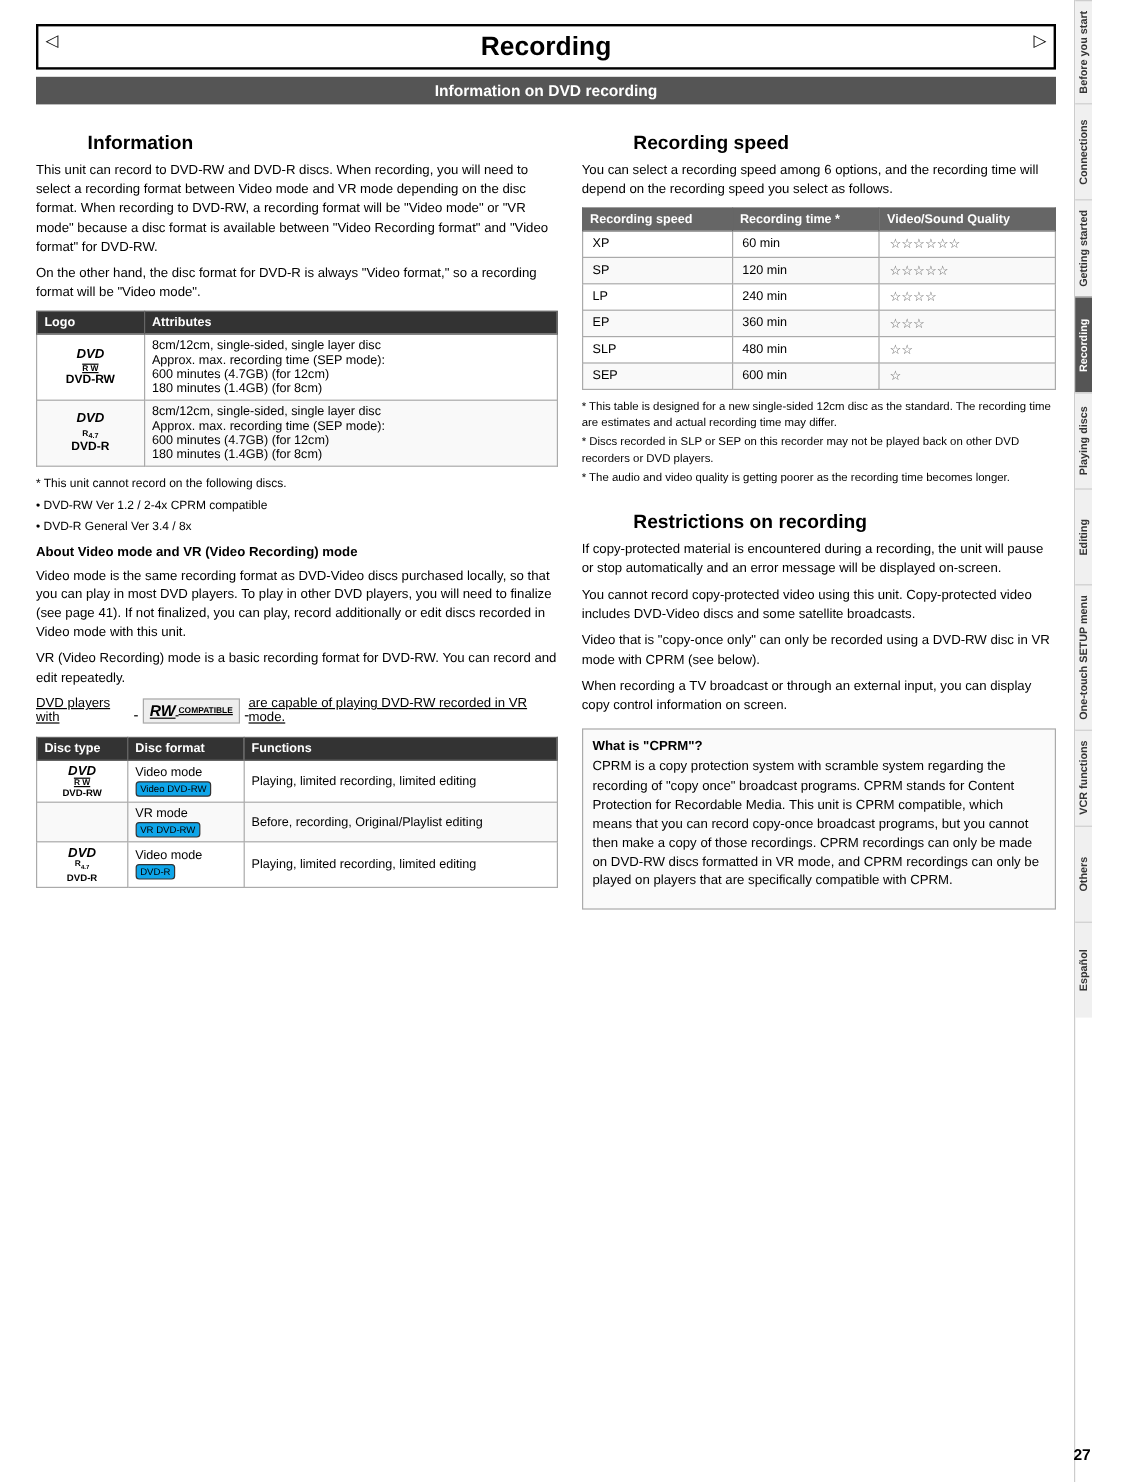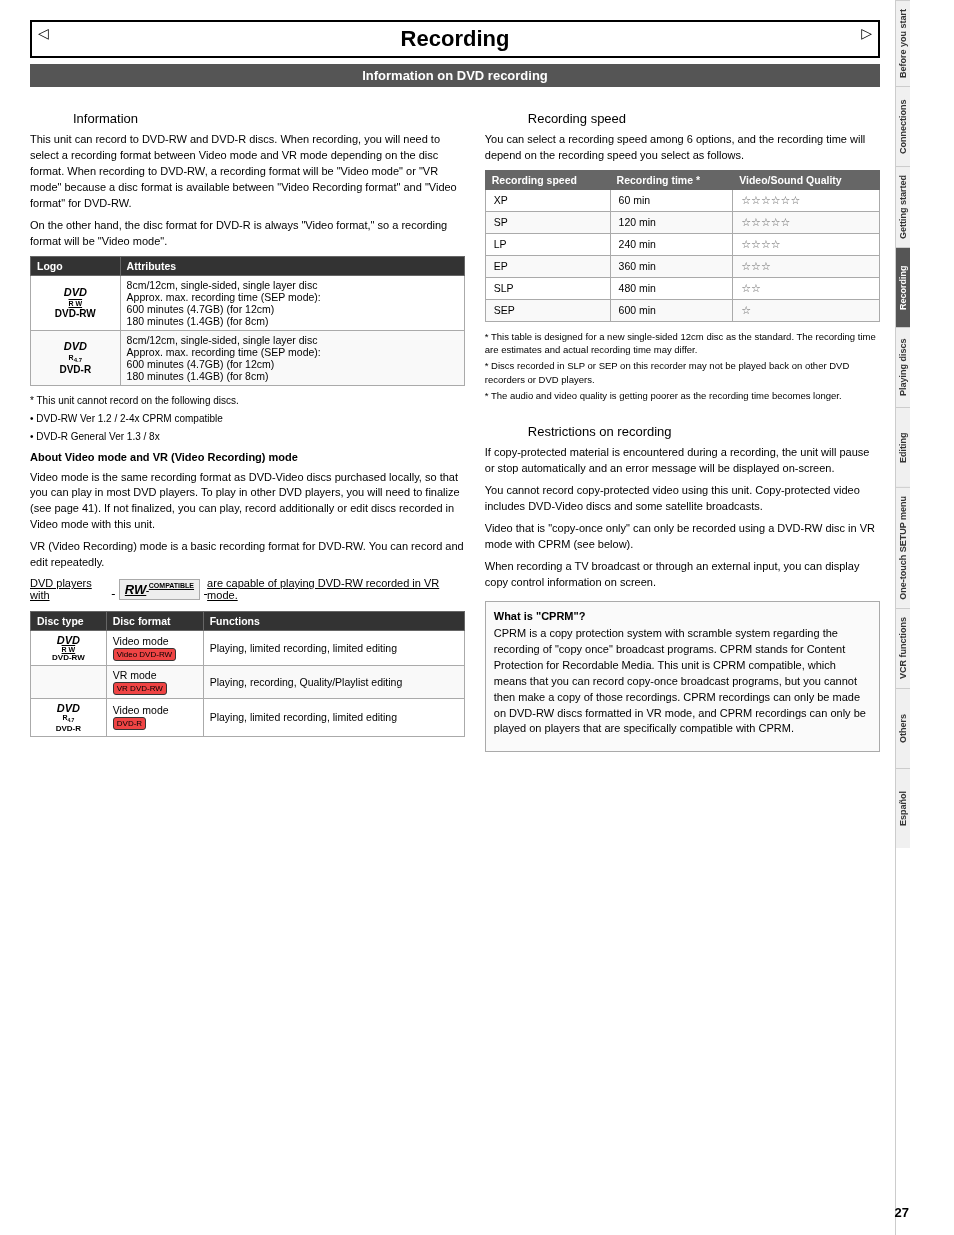--- a/index.html
+++ b/index.html
@@ -97,22 +97,22 @@
     .col-left {
       flex: 1.1;
     }
 
     .col-right {
       flex: 1;
     }
 
     
     .sub-heading {
-      font-size: 13px;
-      font-weight: normal;
+      font-size: 16px;
+      font-weight: bold;
       margin-bottom: 6px;
       padding-left: 43px;
     }
 
     p {
       margin-bottom: 6px;
       line-height: 1.45;
     }
 
     
@@ -224,21 +224,21 @@
       font-style: italic;
     }
 
     .format-badge {
       display: inline-block;
       border: 1px solid #333;
       border-radius: 3px;
       padding: 1px 3px;
       font-size: 8px;
       margin-top: 1px;
-      background: #ef4444;
+      background: #0ea5e9;
       text-align: center;
     }
 
     .page-number {
       position: absolute;
       bottom: 15px;
       right: 45px;
       font-size: 13px;
       font-weight: bold;
     }
@@ -251,20 +251,21 @@
 
     .dvd-rw-img-container {
       display: flex;
       align-items: center;
       margin: 6px 0;
       text-decoration: underline;
     }
 
     .inline-rw {
       display: inline-flex;
+      align-items: center;
       border: 1px solid #aaa;
       padding: 2px 5px;
       margin: 0 4px;
       font-size: 9px;
       font-weight: bold;
       background: #eee;
     }
   </style>
 </head>
 <body>
@@ -309,21 +310,21 @@
                 <span style="font-size:7px; font-weight:bold;">R<sub style="font-size:6px;">4.7</sub></span>
                 <span class="dvd-label">DVD-R</span>
               </td>
               <td>8cm/12cm, single-sided, single layer disc<br>Approx. max. recording time (SEP mode):<br>600 minutes (4.7GB) (for 12cm)<br>180 minutes (1.4GB) (for 8cm)</td>
             </tr>
           </tbody>
         </table>
 
         <p class="note-text">* This unit cannot record on the following discs.</p>
         <p class="note-text">• DVD-RW Ver 1.2 / 2-4x CPRM compatible</p>
-        <p class="note-text">• DVD-R General Ver 1.3 / 8x</p>
+        <p class="note-text">• DVD-R General Ver 3.4 / 8x</p>
 
         <p class="about-heading">About Video mode and VR (Video Recording) mode</p>
         <p>Video mode is the same recording format as DVD-Video discs purchased locally, so that you can play in most DVD players. To play in other DVD players, you will need to finalize (see page 41). If not finalized, you can play, record additionally or edit discs recorded in Video mode with this unit.</p>
         <p>VR (Video Recording) mode is a basic recording format for DVD-RW. You can record and edit repeatedly.</p>
 
         <div class="dvd-rw-img-container">
           <span>DVD players with</span>&nbsp;
           <span class="inline-rw">
             <strong style="font-size:13px; font-style:italic;">RW</strong>&nbsp;<span style="font-size:7px;">COMPATIBLE</span>
           </span>&nbsp;
@@ -352,21 +353,21 @@
                 <span class="format-badge">Video DVD-RW</span>
               </td>
               <td>Playing, limited recording, limited editing</td>
             </tr>
             <tr>
               <td></td>
               <td>
                 VR mode<br>
                 <span class="format-badge">VR DVD-RW</span>
               </td>
-              <td>Playing, recording, Quality/Playlist editing</td>
+              <td>Before, recording, Original/Playlist editing</td>
             </tr>
             <tr>
               <td>
                 <div class="disc-type-img">
                   <em style="font-size:11px; font-weight:bold;">DVD</em>
                   <span style="font-size:7px; font-weight:bold;">R<sub style="font-size:5px;">4.7</sub></span>
                   <strong>DVD-R</strong>
                 </div>
               </td>
               <td>

